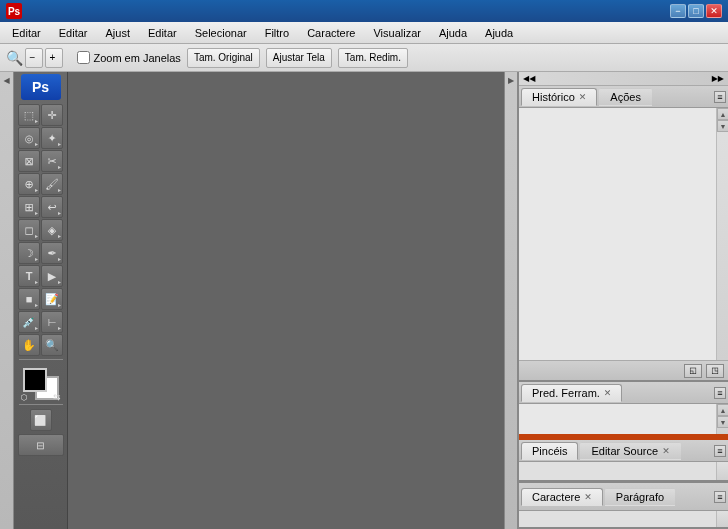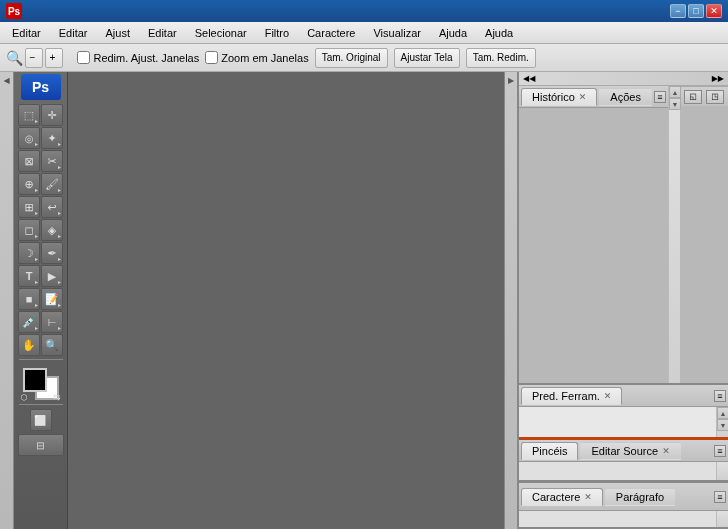--- a/index.html
+++ b/index.html
@@ -257,21 +257,21 @@
       justify-content: space-between;
       padding: 0 4px;
     }
 
     
     .panel-group {
       flex: 1;
       background: #b8b8b8;
       border-bottom: 2px solid #888;
       display: flex;
-      flex-direction: row;
+      flex-direction: column;
     }
     .panel-tabs {
       display: flex;
       background: linear-gradient(to bottom, #d0d0d0, #c0c0c0);
       border-bottom: 1px solid #999;
       align-items: center;
       height: 22px;
       padding: 0 2px;
     }
     .panel-tab {
@@ -388,24 +388,20 @@
 </div>
 
 <div class="options-bar">
   <div class="options-bar-zoom">
     <span style="font-size:14px; cursor:pointer;">🔍</span>
     <div class="opt-btn" style="width:18px; padding:0 3px;">−</div>
     <div class="opt-btn" style="width:18px; padding:0 3px;">+</div>
   </div>
   <label class="opt-checkbox">
     <input type="checkbox" style="">
-    <span>Redim. Ajust. Janelas</span>
-  </label>
-  <label class="opt-checkbox">
-    <input type="checkbox" style="">
     <span>Zoom em Janelas</span>
   </label>
   <div class="opt-btn">Tam. Original</div>
   <div class="opt-btn">Ajustar Tela</div>
   <div class="opt-btn">Tam. Redim.</div>
 </div>
 
 <div class="main-area">
 
   <div class="left-handle">
@@ -581,21 +577,21 @@
           <div style="flex:1;"></div>
           <div class="scroll-arrow">▼</div>
         </div>
       </div>
       <div class="panel-footer">
         <div class="panel-footer-btn">◱</div>
         <div class="panel-footer-btn">◳</div>
       </div>
     </div>
 
-    <div class="panel-group-sm" style="border-bottom: 3px solid #c2410c;">
+    <div class="panel-group-sm" style="border-bottom: 6px solid #c2410c;">
       <div class="panel-tabs" style="height:22px;">
         <div class="panel-tab active">
           <span>Pred. Ferram.</span>
           <span class="close-x">✕</span>
         </div>
         <div style="flex:1;"></div>
         <div class="rpanel-mini-btn" style="width:12px; height:12px; font-size:9px;">≡</div>
       </div>
       <div style="display:flex;">
         <div style="flex:1; height:30px; background:#e8e8e8;"></div>

